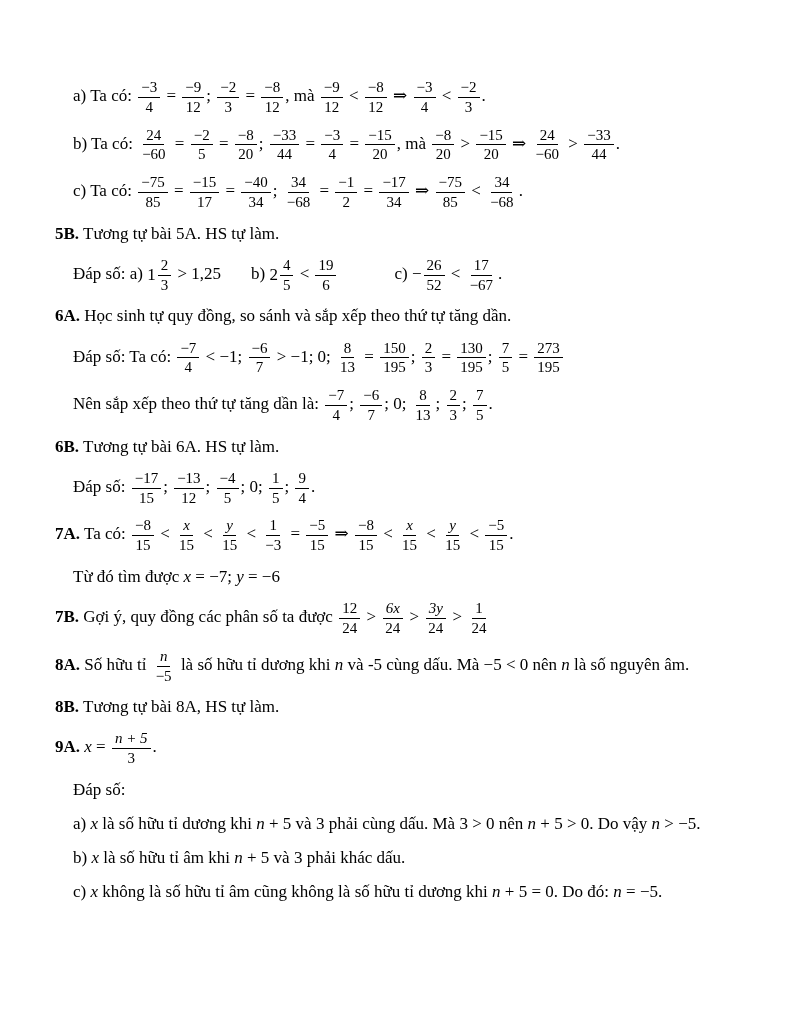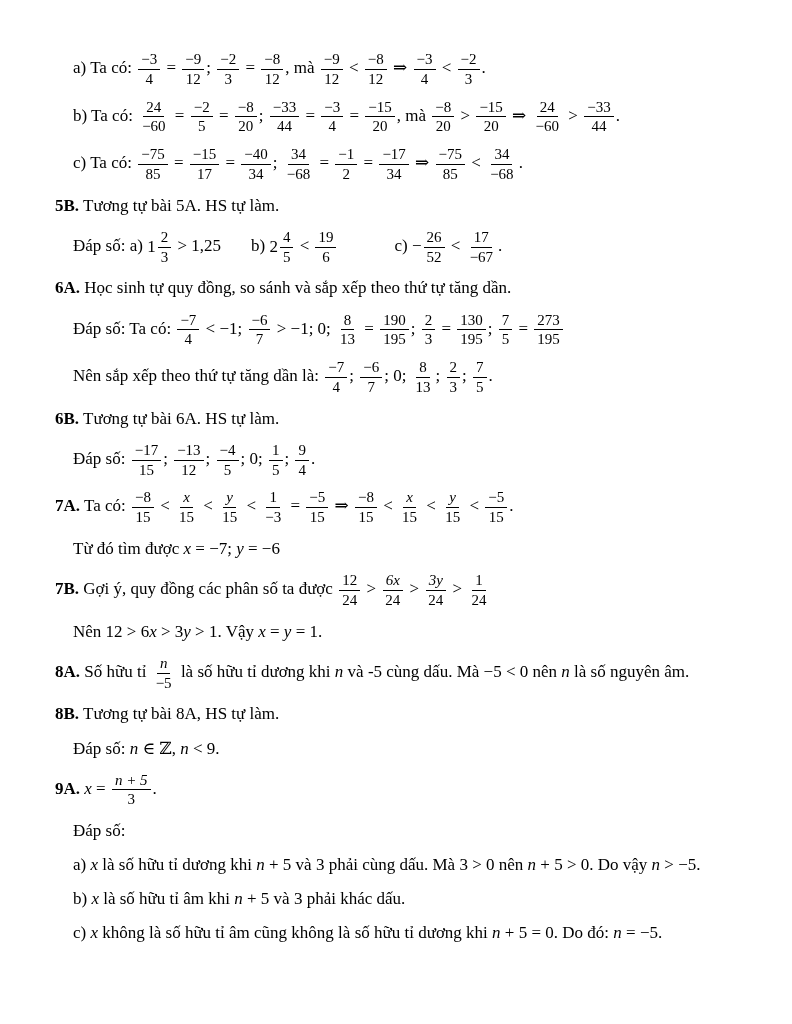--- a/index.html
+++ b/index.html
@@ -9,21 +9,21 @@
   }
   body {
     width: 792px;
     height: 1024px;
     overflow: hidden;
     font-family: "Liberation Serif", "DejaVu Serif", serif;
     font-size: 17px;
     color: #000000;
   }
   #doc {
-    padding: 40px 30px 0 55px;
+    padding: 68px 30px 0 55px;
   }
   .line {
     margin: 12px 0;
     line-height: 1.3;
   }
   .line.indent {
     margin-left: 18px;
   }
   .line.fline {
     margin-top: 11px;
@@ -186,21 +186,21 @@
     <div class="line indent fline"><span class="txt">Đáp số: Ta có: </span><span class="frac">
         <span class="num">−7</span>
         <span class="den">4</span>
       </span><span class="txt"> &lt; −1; </span><span class="frac">
         <span class="num">−6</span>
         <span class="den">7</span>
       </span><span class="txt"> &gt; −1; 0; </span><span class="frac">
         <span class="num">8</span>
         <span class="den">13</span>
       </span><span class="txt"> = </span><span class="frac">
-        <span class="num">190</span>
+        <span class="num">150</span>
         <span class="den">195</span>
       </span><span class="txt">; </span><span class="frac">
         <span class="num">2</span>
         <span class="den">3</span>
       </span><span class="txt"> = </span><span class="frac">
         <span class="num">130</span>
         <span class="den">195</span>
       </span><span class="txt">; </span><span class="frac">
         <span class="num">7</span>
         <span class="den">5</span>
@@ -276,27 +276,25 @@
       </span><span class="txt"> &gt; </span><span class="frac fi">
         <span class="num">6x</span>
         <span class="den">24</span>
       </span><span class="txt"> &gt; </span><span class="frac fi">
         <span class="num">3y</span>
         <span class="den">24</span>
       </span><span class="txt"> &gt; </span><span class="frac">
         <span class="num">1</span>
         <span class="den">24</span>
       </span></div>
-    <div class="line indent"><span class="txt">Nên 12 &gt; 6</span><span class="txt math">x</span><span class="txt"> &gt; 3</span><span class="txt math">y</span><span class="txt"> &gt; 1. Vậy </span><span class="txt math">x</span><span class="txt"> = </span><span class="txt math">y</span><span class="txt"> = 1.</span></div>
     <div class="line fline"><span class="txt bold">8A.</span><span class="txt"> Số hữu tỉ </span><span class="frac fi">
         <span class="num">n</span>
         <span class="den">−5</span>
       </span><span class="txt"> là số hữu tỉ dương khi </span><span class="txt math">n</span><span class="txt"> và -5 cùng dấu. Mà −5 &lt; 0 nên </span><span class="txt math">n</span><span class="txt"> là số nguyên âm.</span></div>
     <div class="line"><span class="txt bold">8B.</span><span class="txt"> Tương tự bài 8A, HS tự làm.</span></div>
-    <div class="line indent"><span class="txt">Đáp số: </span><span class="txt math">n</span><span class="txt"> ∈ ℤ, </span><span class="txt math">n</span><span class="txt"> &lt; 9.</span></div>
     <div class="line fline"><span class="txt bold">9A.</span><span class="txt"> </span><span class="txt math">x</span><span class="txt"> = </span><span class="frac fi">
         <span class="num">n + 5</span>
         <span class="den">3</span>
       </span><span class="txt">.</span></div>
     <div class="line indent"><span class="txt">Đáp số:</span></div>
     <div class="line indent"><span class="txt">a) </span><span class="txt math">x</span><span class="txt"> là số hữu tỉ dương khi </span><span class="txt math">n</span><span class="txt"> + 5 và 3 phải cùng dấu. Mà 3 &gt; 0 nên </span><span class="txt math">n</span><span class="txt"> + 5 &gt; 0. Do vậy </span><span class="txt math">n</span><span class="txt"> &gt; −5.</span></div>
     <div class="line indent"><span class="txt">b) </span><span class="txt math">x</span><span class="txt"> là số hữu tỉ âm khi </span><span class="txt math">n</span><span class="txt"> + 5 và 3 phải khác dấu.</span></div>
     <div class="line indent"><span class="txt">c) </span><span class="txt math">x</span><span class="txt"> không là số hữu tỉ âm cũng không là số hữu tỉ dương khi </span><span class="txt math">n</span><span class="txt"> + 5 = 0. Do đó: </span><span class="txt math">n</span><span class="txt"> = −5.</span></div>
   </div>
 

